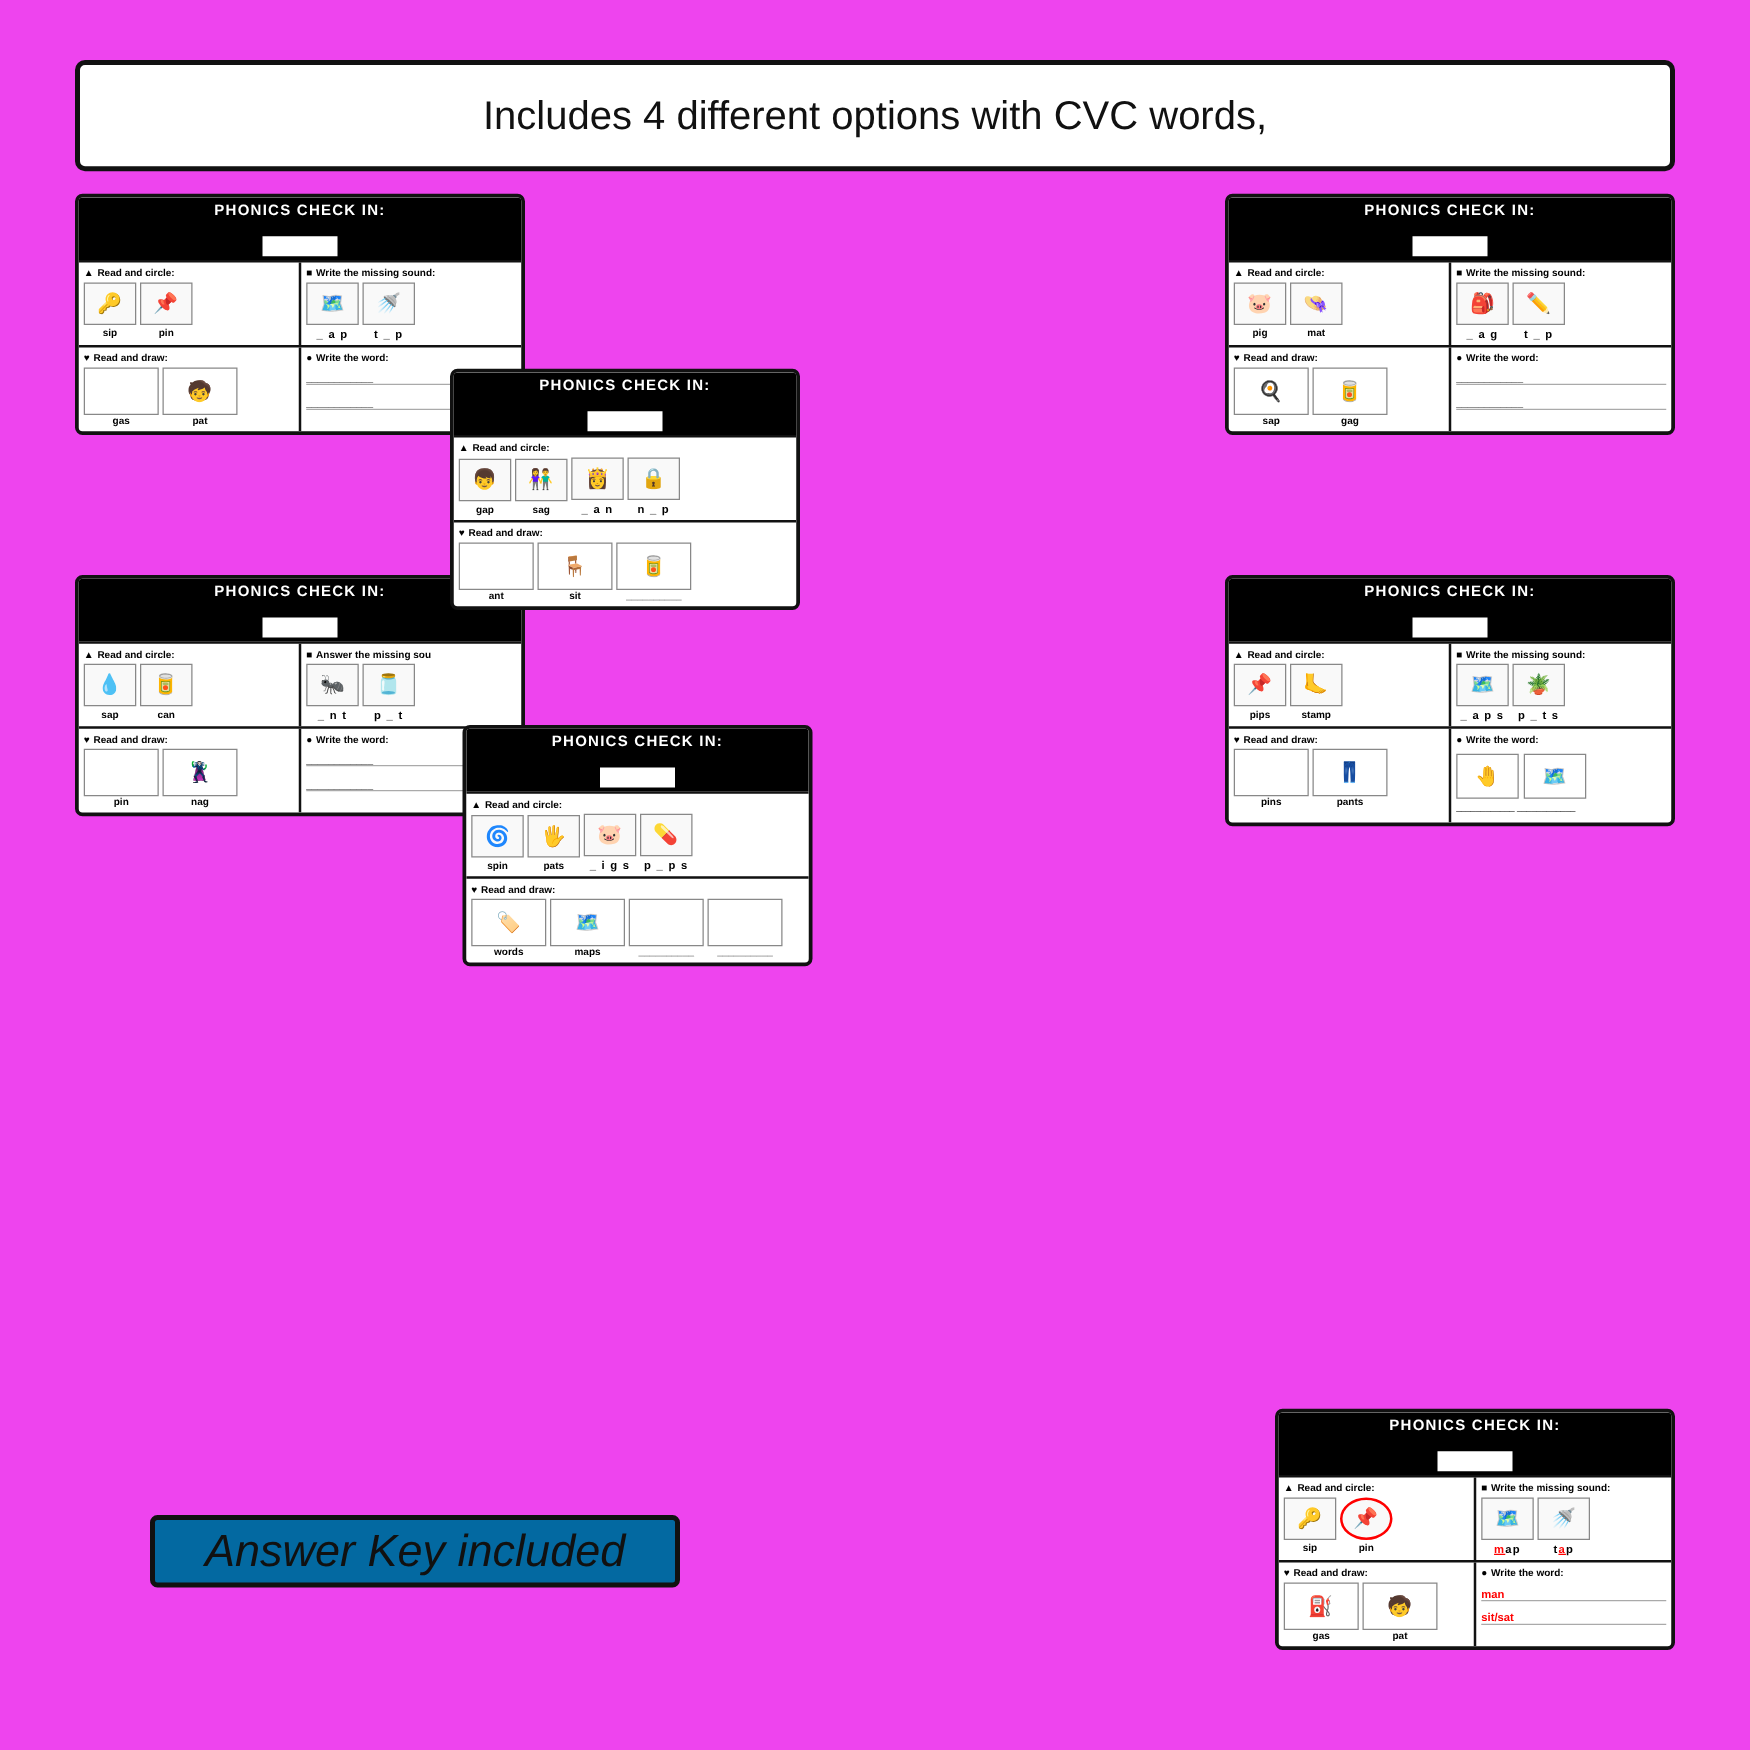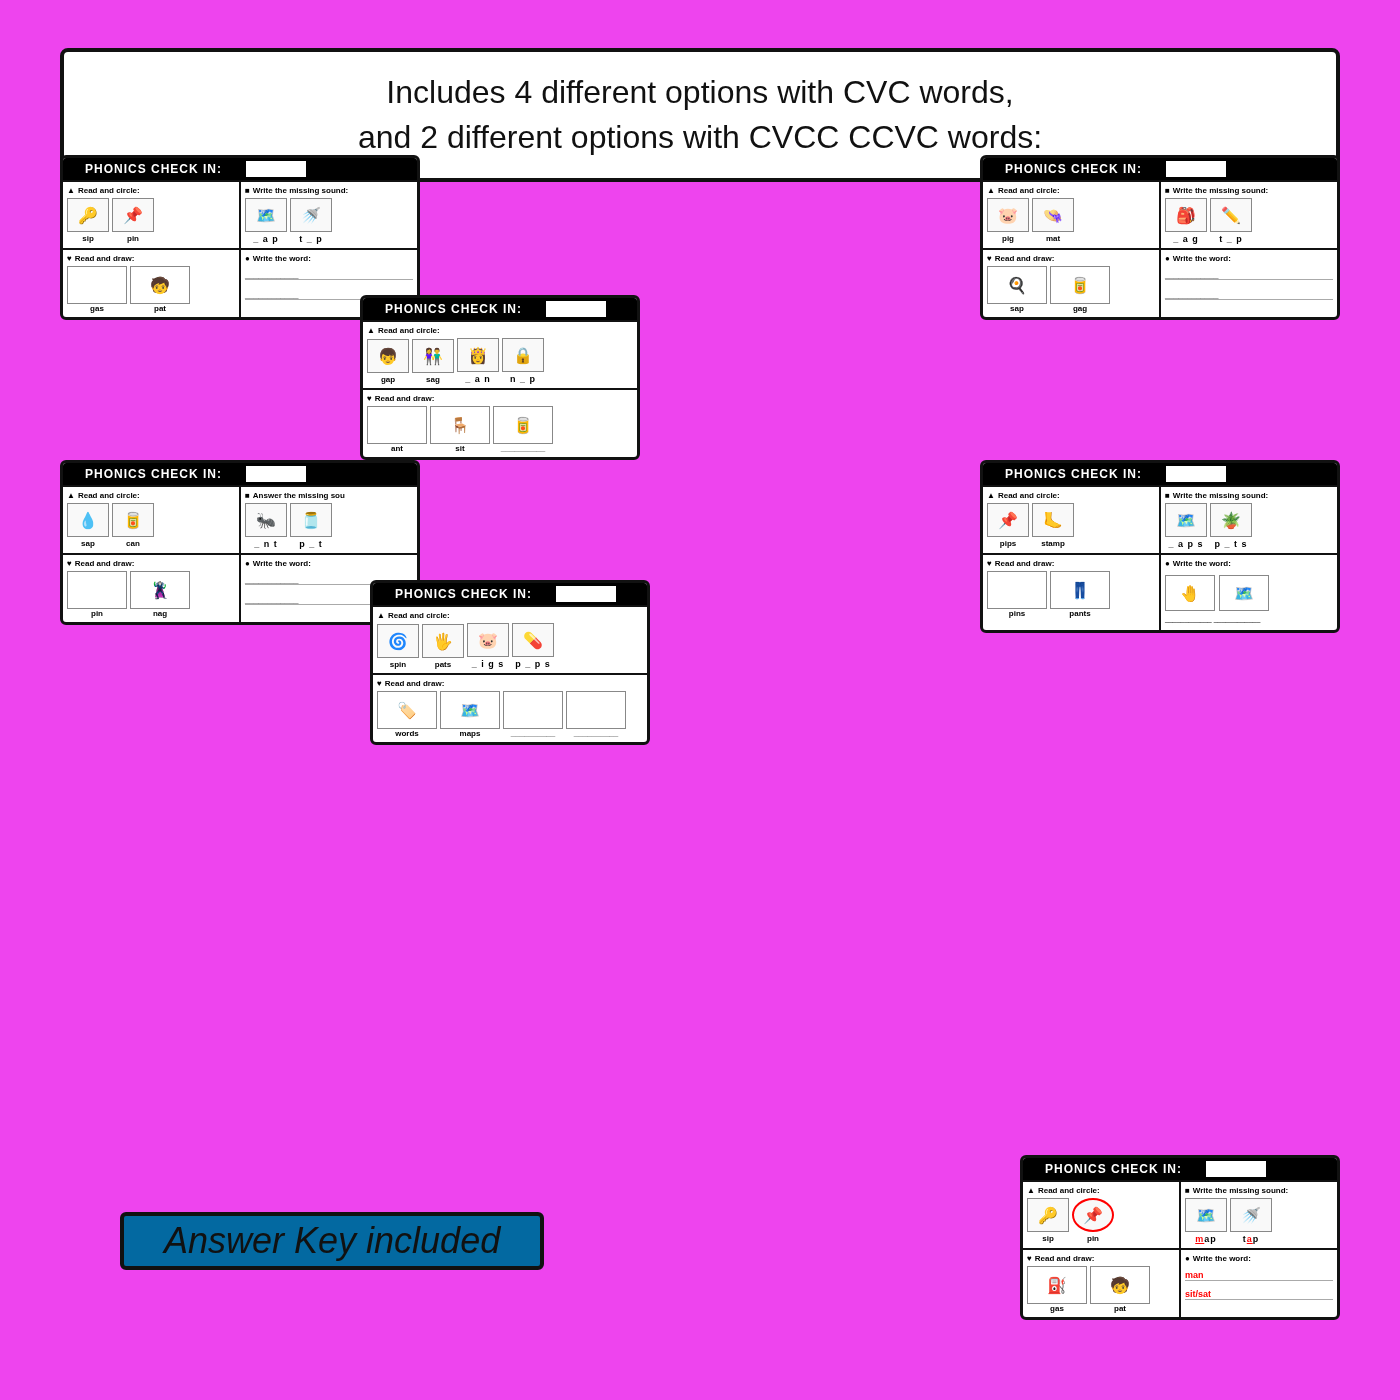--- a/index.html
+++ b/index.html
@@ -41,21 +41,22 @@
     }
 
     .ws-header {
       background: black;
       color: white;
       font-weight: bold;
       font-size: 11px;
       padding: 3px 22px;
       display: flex;
       align-items: center;
-      gap: 24px;
+      gap: 14px;
+      flex-direction: column;
     }
     .ws-title { font-size: 12px; font-weight: 900; letter-spacing: 1px; }
     .ws-name-box {
       background: white;
       color: black;
       padding: 1px 8px;
       font-size: 10px;
       min-width: 60px;
       height: 16px;
       border: none;
@@ -149,21 +150,20 @@
       font-style: italic;
       color: #111;
     }
   </style>
 </head>
 <body>
 
 <div class="header-box">
   <div class="header-text">
     <span>Includes 4 different options with CVC words,</span><br>
-    <span>and 2 different options with CVCC CCVC words:</span>
   </div>
 </div>
 
 <div class="ws-card" id="card1">
   <div class="ws-header">
     <span class="ws-title">PHONICS CHECK IN:</span>
     <span class="ws-name-box">&nbsp;</span>
   </div>
   <div class="ws-row">
     <div class="ws-section">

